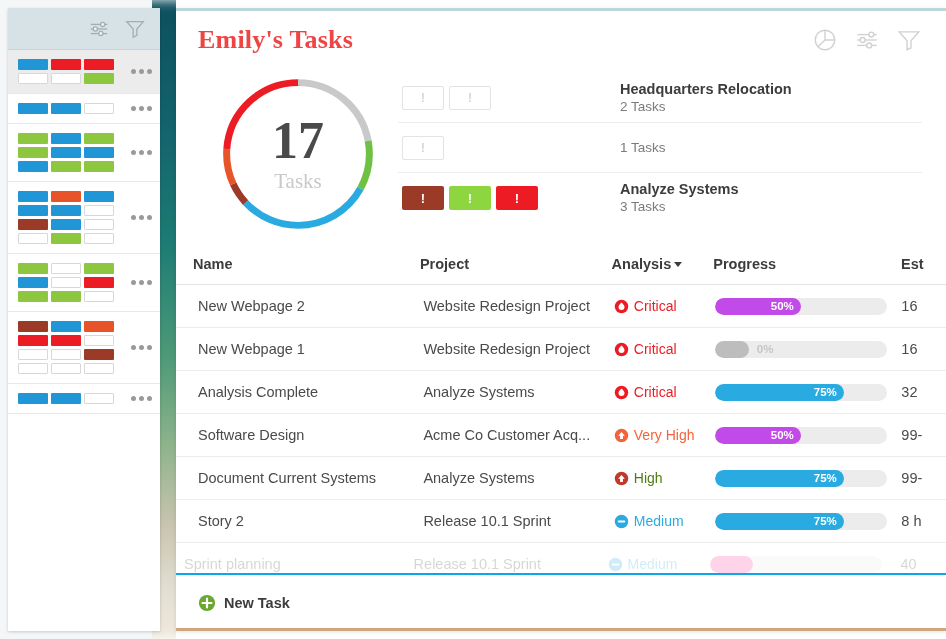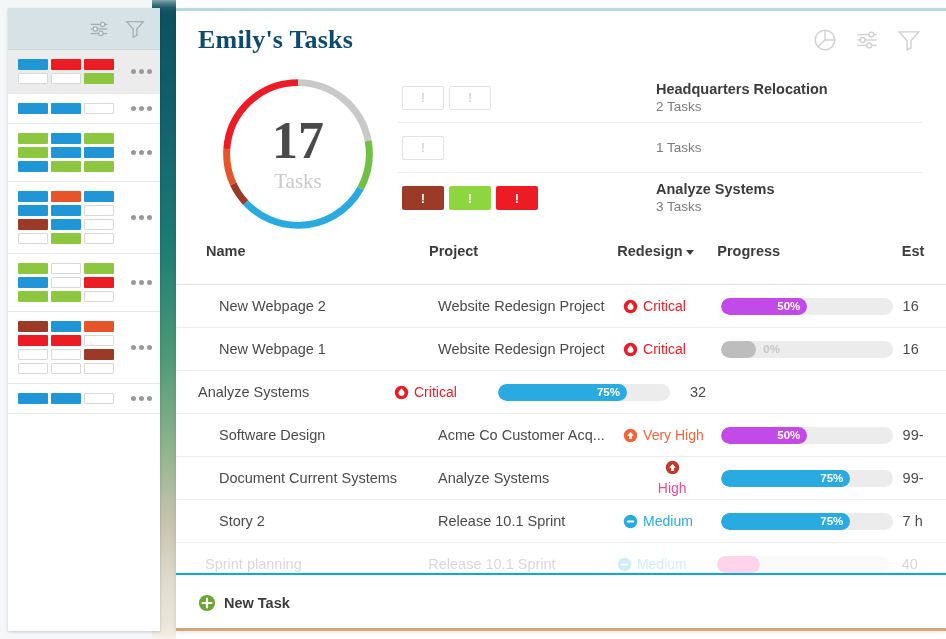--- a/index.html
+++ b/index.html
@@ -74,21 +74,21 @@
     box-shadow: 0 1px 4px rgba(0,0,0,.12);
     overflow: hidden;
   }
   .main-topline { height: 3px; background: #bcd6dd; }
   .main-header {
     display: flex; align-items: center; justify-content: space-between;
     padding: 14px 24px 10px 22px;
   }
   .page-title {
     font-family: "Liberation Serif", serif;
-    font-size: 26px; font-weight: bold; color: #0c4a6e; letter-spacing: .2px;
+    font-size: 26px; font-weight: bold; color: #ef4444; letter-spacing: .2px;
   }
   .header-icons { display: flex; align-items: center; gap: 16px; }
   .hdr-icon { width: 26px; height: 26px; opacity: .45; }
 
   
   .summary {
     display: flex; align-items: flex-start;
     padding: 4px 24px 0 22px;
     height: 178px;
   }
@@ -120,48 +120,48 @@
   .badge {
     width: 42px; height: 24px; border-radius: 2px;
     display: flex; align-items: center; justify-content: center;
   }
   .badge.ghost { background: #fff; border: 1px solid #e3e3e3; }
   .badge .bang {
     font-family: "Liberation Sans", sans-serif;
     font-weight: bold; font-size: 13px; color: #fff; line-height: 1;
   }
   .badge.ghost .bang { color: #d8d8d8; }
-  .sum-text { flex: 1; margin-left: 36px; }
+  .sum-text { flex: 1; }
   .sum-title { font-size: 14.5px; font-weight: bold; color: #3c3c3c; line-height: 1.25; }
   .sum-sub { font-size: 13.5px; color: #7b7b7b; line-height: 1.3; }
 
   
   .table { position: relative; padding: 0 0 0 0; }
   .t-head {
-    display: flex; height: 42px;
+    display: flex; align-items: center; height: 42px;
     border-bottom: 1px solid #e3e3e3;
-    padding-left: 30px;
+    padding-left: 17px;
   }
   .th { font-size: 14.5px; font-weight: bold; color: #3c3c3c; }
   .c-name { width: 232px; }
   .c-proj { width: 196px; }
   .c-prio { width: 104px; }
   .c-prog { width: 192px; }
   .c-est  { width: 46px; }
   .caret {
     display: inline-block; margin-left: 3px;
     border-left: 4px solid transparent; border-right: 4px solid transparent;
     border-top: 5px solid #3c3c3c; vertical-align: middle;
   }
   .t-row {
     display: flex; align-items: center; height: 43px;
     border-bottom: 1px solid #ededed; padding-left: 22px;
   }
   .td { font-size: 14.5px; color: #4a4a4a; }
-  .td.name { color: #4a4a4a; margin-left: 21px; }
+  .td.name { color: #4a4a4a; }
   .prio { display: flex; align-items: center; gap: 5px; font-size: 14px; }
   .prio-ico { width: 15px; height: 15px; flex: 0 0 15px; }
   .prog-track {
     position: relative; width: 172px; height: 17px;
     background: #ececed; border-radius: 9px; overflow: hidden;
   }
   .prog-fill {
     position: absolute; left: 0; top: 0; height: 17px; border-radius: 9px;
     display: flex; align-items: center; justify-content: flex-end;
     padding-right: 7px;
@@ -466,21 +466,21 @@
               <div class="sum-sub">3 Tasks</div>
             </div>
           </div>
         </div>
     </div>
 
     <div class="table">
       <div class="t-head" id="table-head">
           <div class="th c-name"><span>Name</span></div>
           <div class="th c-proj"><span>Project</span></div>
-          <div class="th c-prio"><span>Redesign</span><span class="caret"></span></div>
+          <div class="th c-prio"><span>Analysis</span><span class="caret"></span></div>
           <div class="th c-prog"><span>Progress</span></div>
           <div class="th c-est"><span>Est</span></div>
         </div>
       <div id="table-body">
           <div class="t-row">
             <div class="td name c-name">New Webpage 2</div>
             <div class="td c-proj">Website Redesign Project</div>
             <div class="td c-prio">
               <span class="prio" style="color: rgb(237, 28, 36);">
                 <span class="prio-ico"><svg viewBox="0 0 20 20" width="15" height="15">
@@ -514,20 +514,21 @@
             <div class="td c-prog">
               <div class="prog-track">
                 <div class="prog-fill zero" style="width: 20%; background: rgb(189, 189, 189);">
                   <span class="prog-txt">0%</span>
                 </div>
               </div>
             </div>
             <div class="td c-est">16</div>
           </div>
           <div class="t-row">
+            <div class="td name c-name">Analysis Complete</div>
             <div class="td c-proj">Analyze Systems</div>
             <div class="td c-prio">
               <span class="prio" style="color: rgb(237, 28, 36);">
                 <span class="prio-ico"><svg viewBox="0 0 20 20" width="15" height="15">
                     <circle cx="10" cy="10" r="9" fill="#ed1c24"></circle>
                     <path d="M10 4.5c2.6 2.4 4 4.1 4 6.1a4 4 0 0 1-8 0c0-2 1.4-3.7 4-6.1z" fill="#fff"></path>
                   </svg></span>
                 <span>Critical</span>
               </span>
             </div>
@@ -558,21 +559,21 @@
                   <span class="prog-txt">50%</span>
                 </div>
               </div>
             </div>
             <div class="td c-est">99-</div>
           </div>
           <div class="t-row">
             <div class="td name c-name">Document Current Systems</div>
             <div class="td c-proj">Analyze Systems</div>
             <div class="td c-prio">
-              <span class="prio" style="color: #ec4899; flex-direction: column;">
+              <span class="prio" style="color: #4d7c0f;">
                 <span class="prio-ico"><svg viewBox="0 0 20 20" width="15" height="15">
                     <circle cx="10" cy="10" r="9" fill="#c0392b"></circle>
                     <path d="M10 5.3l4.4 5.1h-2.5v4.3h-3.8v-4.3H5.6z" fill="#fff"></path>
                   </svg></span>
                 <span>High</span>
               </span>
             </div>
             <div class="td c-prog">
               <div class="prog-track">
                 <div class="prog-fill" style="width: 75%; background: rgb(41, 171, 226);">
@@ -594,21 +595,21 @@
                 <span>Medium</span>
               </span>
             </div>
             <div class="td c-prog">
               <div class="prog-track">
                 <div class="prog-fill" style="width: 75%; background: rgb(41, 171, 226);">
                   <span class="prog-txt">75%</span>
                 </div>
               </div>
             </div>
-            <div class="td c-est">7 h</div>
+            <div class="td c-est">8 h</div>
           </div>
           <div class="t-row faded">
             <div class="td name c-name">Sprint planning</div>
             <div class="td c-proj">Release 10.1 Sprint</div>
             <div class="td c-prio">
               <span class="prio" style="color: rgb(41, 171, 226);">
                 <span class="prio-ico"><svg viewBox="0 0 20 20" width="15" height="15">
                     <circle cx="10" cy="10" r="9" fill="#29abe2"></circle>
                     <rect x="5" y="8.8" width="10" height="2.4" rx="1.2" fill="#fff"></rect>
                   </svg></span>

